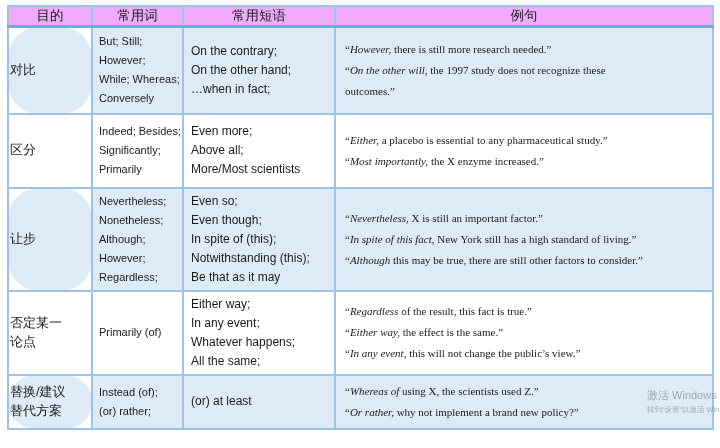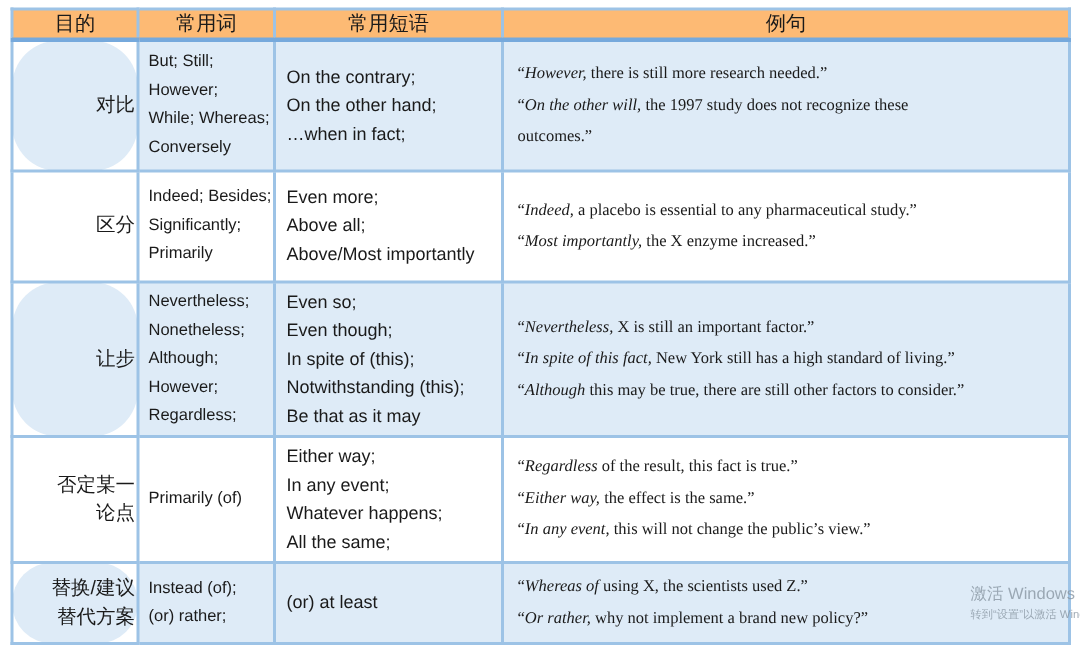--- a/index.html
+++ b/index.html
@@ -20,36 +20,36 @@
     position:absolute;left:7px;top:5px;
     border-collapse:collapse;table-layout:fixed;width:705px;
   }
   col.c1{width:84px;}
   col.c2{width:91px;}
   col.c3{width:152px;}
   col.c4{width:378px;}
   th{
     border:2px solid var(--border);
     border-bottom:3px solid var(--header-rule);
-    background:#fdba74;height:18px;
+    background:#f0abfc;height:18px;
     font-size:13.5px;font-weight:500;text-align:center;
     padding:0;color:var(--text);
   }
   tbody td{
     border:2px solid var(--border);
     vertical-align:middle;background:#fff;
   }
   tbody tr.band td{background:var(--band);}
   tbody tr:nth-child(1){height:87px;}
   tbody tr:nth-child(2){height:74px;}
   tbody tr:nth-child(3){height:99px;}
   tbody tr:nth-child(4){height:82px;}
   tbody tr:nth-child(5){height:54px;padding-left:37px;}
   td.purpose{
-    text-align:right;font-size:13px;line-height:1.4;padding:2px 1px;border-radius:31px;
+    text-align:left;font-size:13px;line-height:1.4;padding:2px 1px;border-radius:31px;
   }
   td.words{font-size:11px;line-height:19px;padding:3px 1px 3px 6px;margin-left:28px;}
   td.phrases{font-size:12px;line-height:19px;padding:3px 2px 3px 7px;}
   td.examples{font-size:11px;line-height:21px;padding:3px 2px 3px 9px;font-family:Liberation Serif, serif;}
   td.words div,td.phrases div{white-space:nowrap;}
   .sentence{white-space:pre-wrap;}
   .it{font-style:italic;}
   .watermark{
     position:absolute;left:647px;top:388px;z-index:5;
     color:var(--wm);opacity:.8;pointer-events:none;white-space:nowrap;
@@ -104,24 +104,24 @@
             <div>区分</div>
           </td>
           <td class="words">
             <div>Indeed; Besides;</div>
             <div>Significantly;</div>
             <div>Primarily</div>
           </td>
           <td class="phrases">
             <div>Even more;</div>
             <div>Above all;</div>
-            <div>Above/Most importantly</div>
+            <div>More/Most scientists</div>
           </td>
           <td class="examples">
-            <div class="sentence"><span>“</span><span class="it">Indeed,</span><span> a placebo is essential to any pharmaceutical study.”</span></div>
+            <div class="sentence"><span>“</span><span class="it">Either,</span><span> a placebo is essential to any pharmaceutical study.”</span></div>
             <div class="sentence"><span>“</span><span class="it">Most importantly,</span><span> the X enzyme increased.”</span></div>
           </td>
         </tr>
         <tr class="band">
           <td class="purpose">
             <div>让步</div>
           </td>
           <td class="words">
             <div>Nevertheless;</div>
             <div>Nonetheless;</div>

